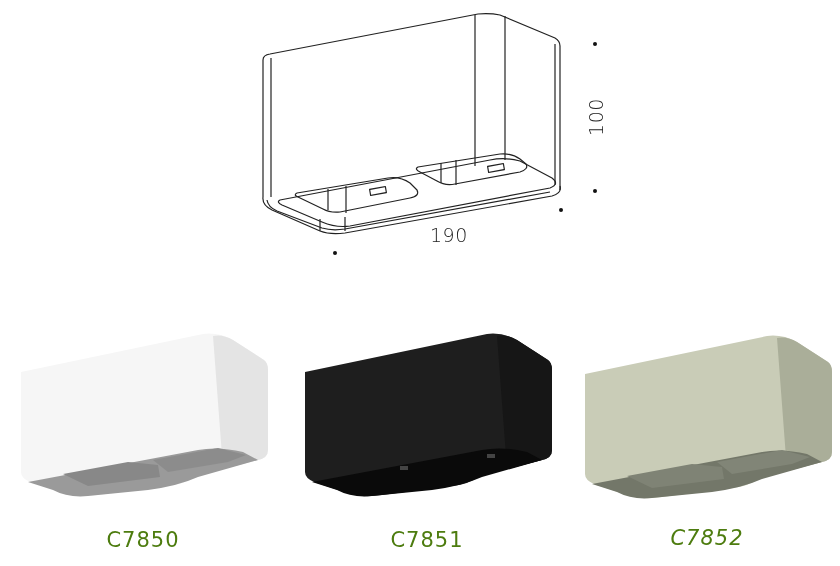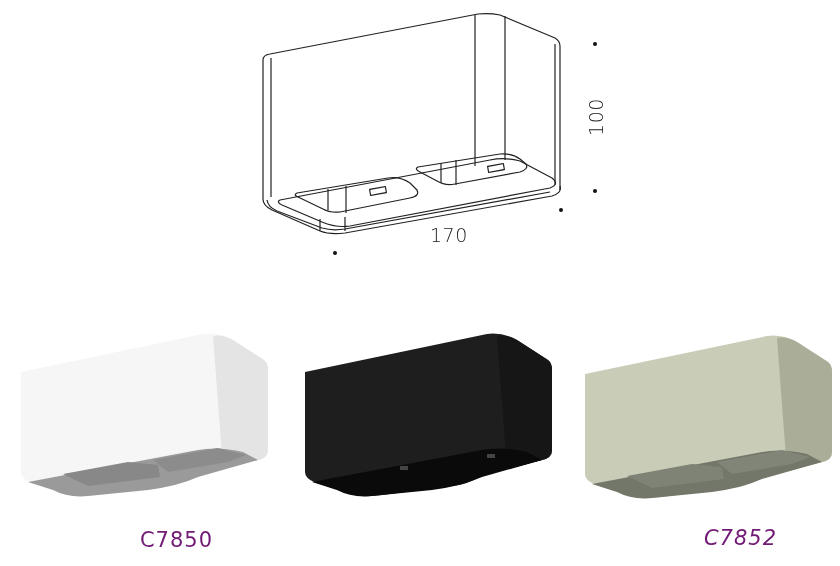--- a/index.html
+++ b/index.html
@@ -3,21 +3,21 @@
 <meta charset="utf-8">
 <style>
   html, body { margin: 0; padding: 0; background: #ffffff; }
   body { width: 840px; height: 566px; position: relative; overflow: hidden; font-family: "DejaVu Sans", sans-serif; }
   .abs { position: absolute; }
   .drawing { left: 0; top: 0; width: 840px; height: 270px; }
   .dot { position: absolute; width: 4px; height: 4px; border-radius: 50%; background: #111; }
   .dim-label { position: absolute; font-size: 19px; color: #222; font-weight: 300; letter-spacing: 0.5px; }
   .dim-vertical { transform: rotate(-90deg); transform-origin: center center; }
   .product { position: absolute; }
-  .product-label { position: absolute; font-size: 21px; color: #701a75; letter-spacing: 1px; text-align: right; width: 140px; }
+  .product-label { position: absolute; font-size: 21px; color: #4d7c0f; letter-spacing: 1px; text-align: center; width: 140px; }
 </style>
 </head>
 <body>
 
 <div class="abs drawing">
   <svg width="840" height="270" viewBox="0 0 840 270">
     <g fill="none" stroke="#222" stroke-width="1.2" stroke-linejoin="round">
 
       <path d="M263 60 Q263 55 270 54 L478 14 Q490 13 500 15 L555 38 Q560 41 560 46"></path>
 
@@ -48,21 +48,21 @@
       <rect x="488" y="165" width="16" height="6" transform="rotate(-10 496 168)"></rect>
 
       <path d="M320 219 L320 231"></path>
       <path d="M345 217 L345 231"></path>
     </g>
   </svg>
   <div class="dot" style="left:593px; top:42px;"></div>
   <div class="dot" style="left:593px; top:189px;"></div>
   <div class="dot" style="left:559px; top:208px;"></div>
   <div class="dot" style="left:333px; top:251px;"></div>
-  <div class="dim-label" style="left:430px; top:224px;">170</div>
+  <div class="dim-label" style="left:430px; top:224px;">190</div>
   <div class="dim-label dim-vertical" style="left:577px; top:106px;">100</div>
 </div>
 
 <div class="product" style="left:18px; top:332px;">
   <svg width="250" height="175" viewBox="0 0 250 175">
     <path d="M3 40 L185 2 Q200 0 215 8 L246 28 Q250 31 250 38 L250 118 Q250 126 240 128 L175 145 Q168 152 150 154 L80 163 Q60 166 45 161 L12 150 Q3 146 3 140 Z" fill="#f6f6f6"></path>
     <path d="M195 4 Q205 2 215 8 L246 28 Q250 31 250 38 L250 118 Q250 126 240 128 L205 137 Z" fill="#e4e4e4"></path>
     <path d="M10 150 L180 118 Q200 114 225 120 L240 128 L180 145 Q160 154 130 158 L70 164 Q50 166 35 158 Z" fill="#9a9a9a"></path>
     <path d="M45 142 L110 130 L140 133 L142 145 L70 154 Z" fill="#888"></path>
     <path d="M135 128 L200 116 L228 123 L210 130 L150 140 Z" fill="#8c8c8c"></path>
@@ -71,20 +71,21 @@
 </div>
 
 <div class="product" style="left:302px; top:332px;">
   <svg width="250" height="175" viewBox="0 0 250 175">
     <path d="M3 40 L185 2 Q200 0 215 8 L246 28 Q250 31 250 38 L250 118 Q250 126 240 128 L175 145 Q168 152 150 154 L80 163 Q60 166 45 161 L12 150 Q3 146 3 140 Z" fill="#1e1e1e"></path>
     <path d="M195 4 Q205 2 215 8 L246 28 Q250 31 250 38 L250 118 Q250 126 240 128 L205 137 Z" fill="#161616"></path>
     <path d="M10 150 L180 118 Q200 114 225 120 L240 128 L180 145 Q160 154 130 158 L70 164 Q50 166 35 158 Z" fill="#0a0a0a"></path>
     <rect x="98" y="134" width="8" height="4" fill="#444"></rect>
     <rect x="185" y="122" width="8" height="4" fill="#444"></rect>
   </svg>
+  <div class="product-label" style="left:55px; top:196px;">C7851</div>
 </div>
 
 <div class="product" style="left:582px; top:334px;">
   <svg width="250" height="175" viewBox="0 0 250 175">
     <path d="M3 40 L185 2 Q200 0 215 8 L246 28 Q250 31 250 38 L250 118 Q250 126 240 128 L175 145 Q168 152 150 154 L80 163 Q60 166 45 161 L12 150 Q3 146 3 140 Z" fill="#c9ccb7"></path>
     <path d="M195 4 Q205 2 215 8 L246 28 Q250 31 250 38 L250 118 Q250 126 240 128 L205 137 Z" fill="#aaae99"></path>
     <path d="M10 150 L180 118 Q200 114 225 120 L240 128 L180 145 Q160 154 130 158 L70 164 Q50 166 35 158 Z" fill="#737769"></path>
     <path d="M45 142 L110 130 L140 133 L142 145 L70 154 Z" fill="#7f8375"></path>
     <path d="M135 128 L200 116 L228 123 L210 130 L150 140 Z" fill="#818577"></path>
   </svg>

